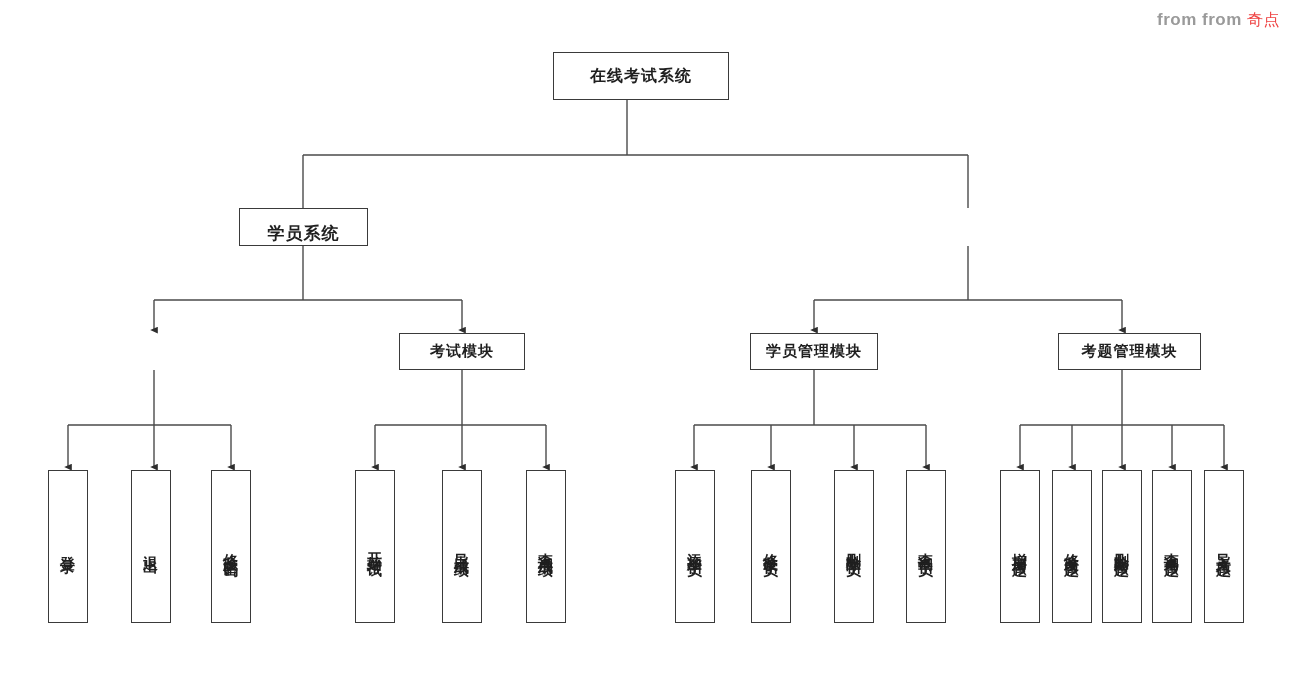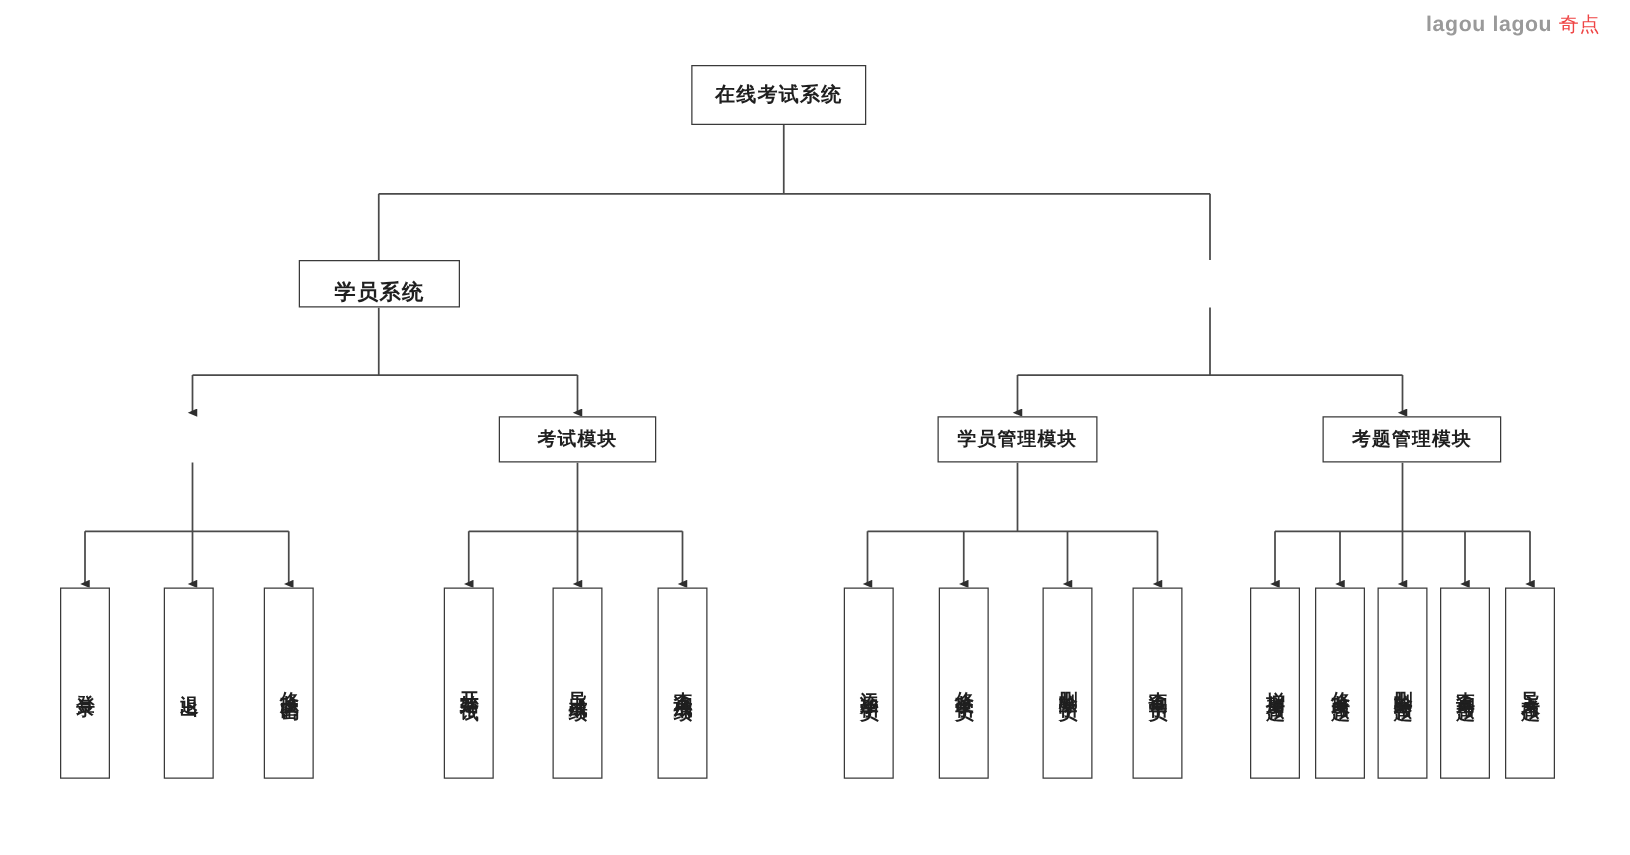--- a/index.html
+++ b/index.html
@@ -60,21 +60,21 @@
     line-height:1;
     white-space:nowrap;
   }
 </style>
 </head>
 <body>
 
 <div id="diagram-root">
 
   <div class="watermark">
-    <span>lagou lagou</span>
+    <span>from from</span>
     <span class="wm-cn">奇点</span>
   </div>
 
   <svg class="edges" viewBox="0 0 1304 684">
     <defs>
       <marker id="arrow" markerWidth="9" markerHeight="9" refX="3.2" refY="4.2" orient="auto" markerUnits="userSpaceOnUse">
         <path d="M0,0.4 L6.6,0.4 L3.3,8 z" fill="#2e2e2e"></path>
       </marker>
     </defs>
     <g stroke="#4a4a4a" stroke-width="1.4" fill="none">
@@ -117,21 +117,21 @@
       <path d="M1122,370 L1122,425"></path>
       <path d="M1020,425 L1224,425"></path>
       <path d="M1020,425 L1020,467" marker-end="url(#arrow)"></path>
       <path d="M1072,425 L1072,467" marker-end="url(#arrow)"></path>
       <path d="M1122,425 L1122,467" marker-end="url(#arrow)"></path>
       <path d="M1172,425 L1172,467" marker-end="url(#arrow)"></path>
       <path d="M1224,425 L1224,467" marker-end="url(#arrow)"></path>
     </g>
   </svg>
 
-  <div class="node node-root" style="left:553px;top:52px;width:140px;height:48px;">
+  <div class="node node-root" style="left:553px;top:52px;width:176px;height:48px;">
     <span>在线考试系统</span>
   </div>
 
   <div class="node node-l2" style="left:239px;top:208px;width:129px;height:38px;">
     <span>学员系统</span>
   </div>
 
   <div class="node node-l3" style="left:399px;top:333px;width:126px;height:37px;">
     <span>考试模块</span>
   </div>

